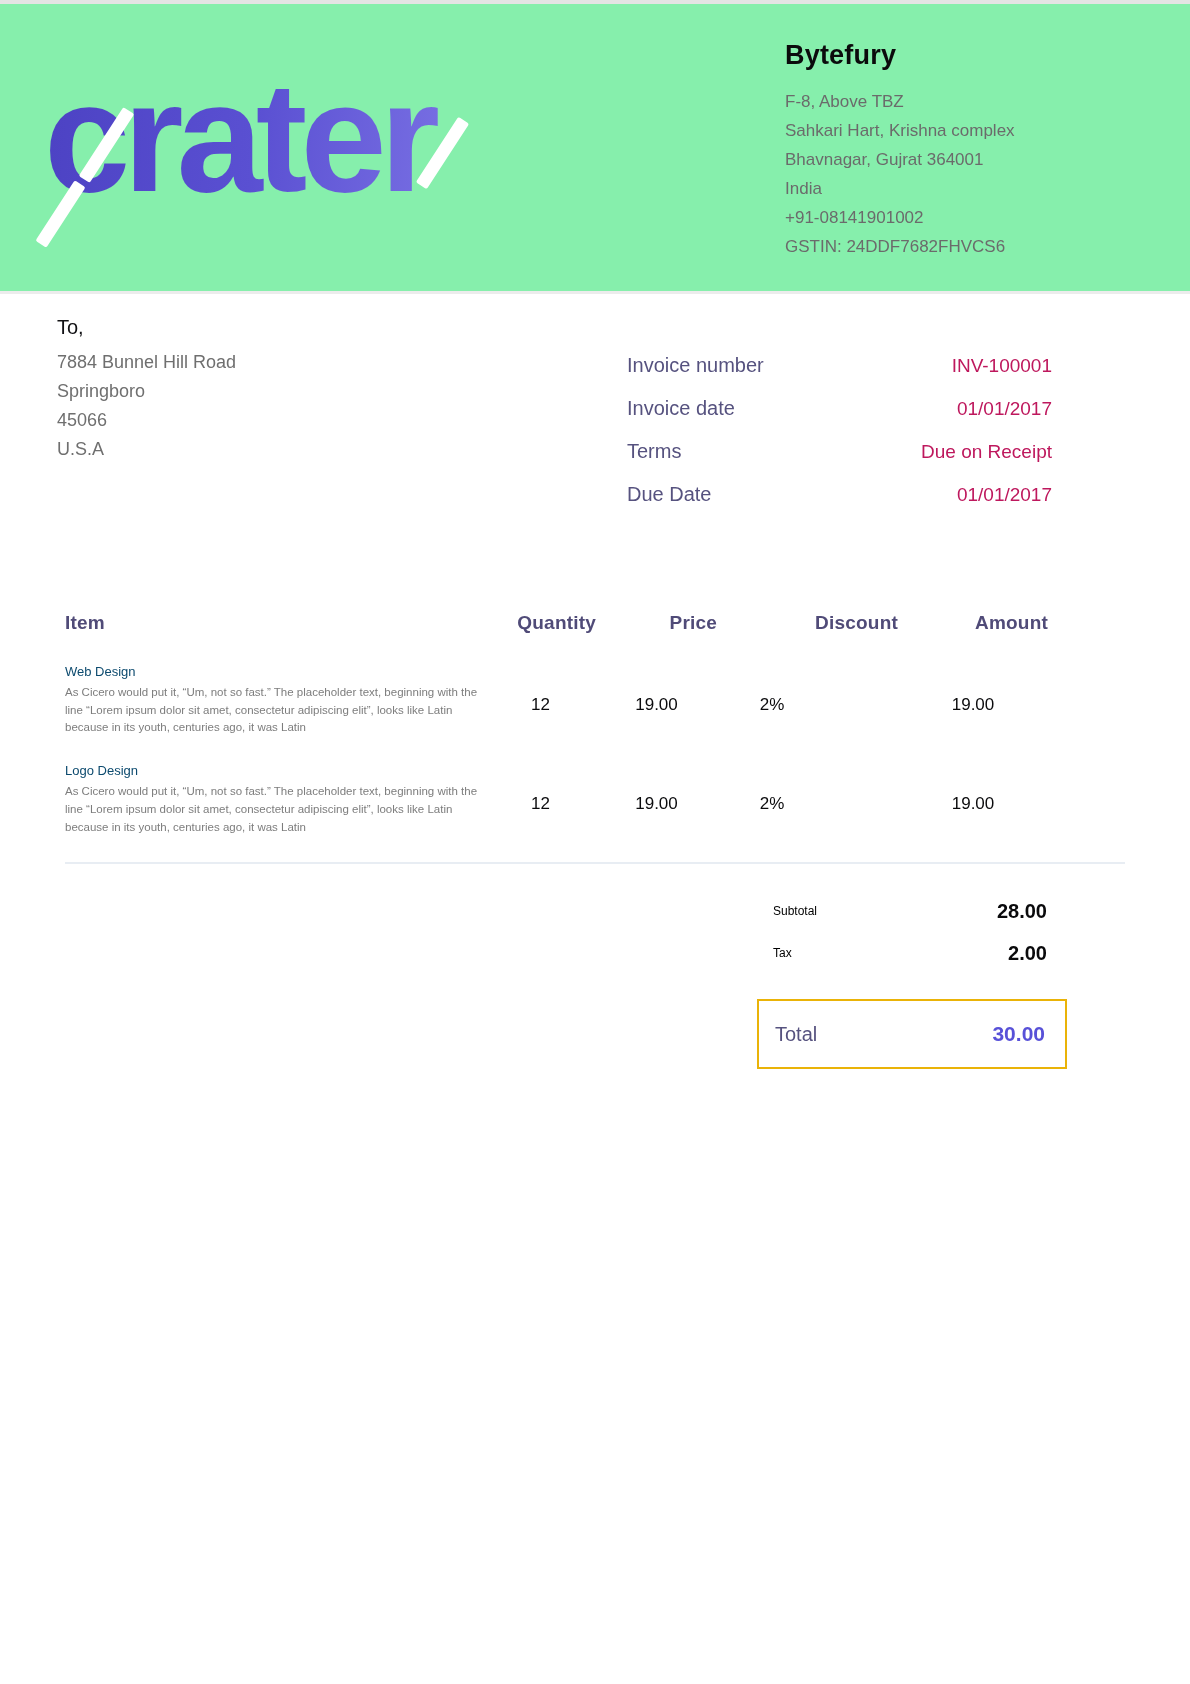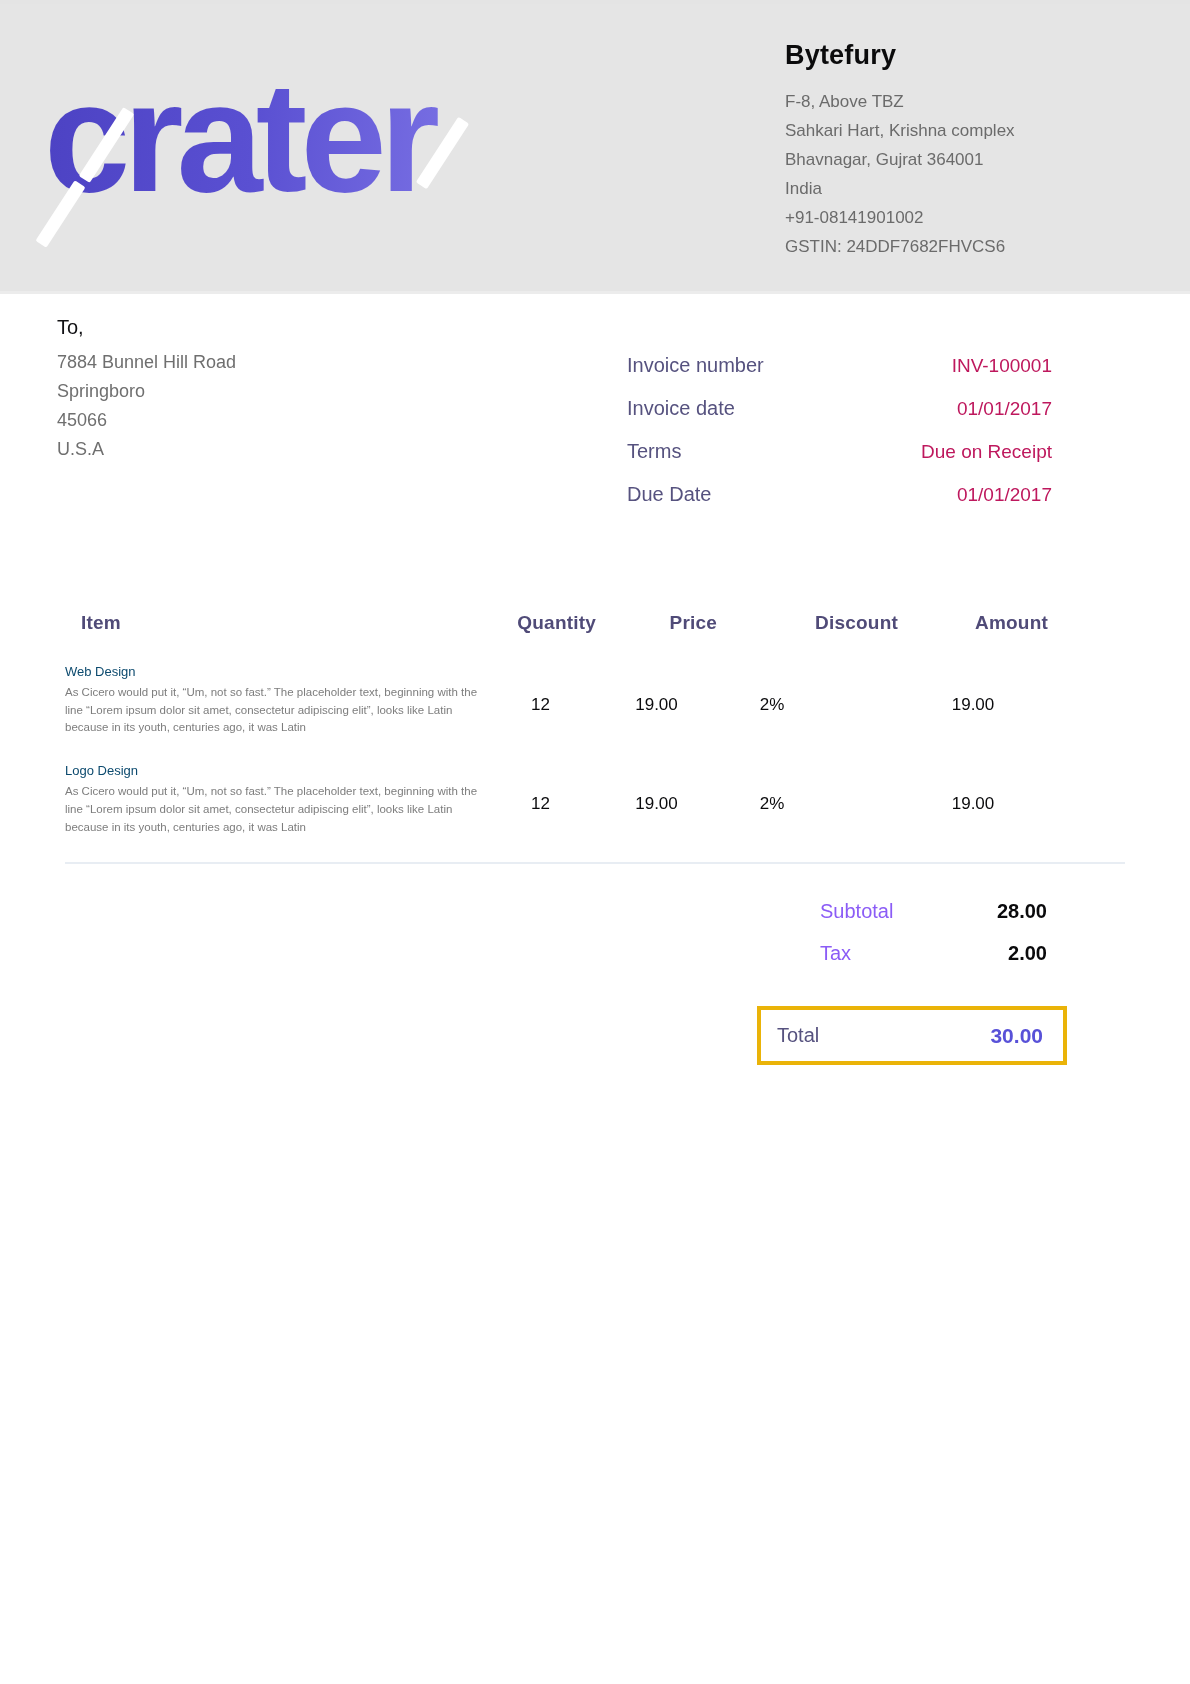--- a/index.html
+++ b/index.html
@@ -4,21 +4,21 @@
 <style>
   * { margin:0; padding:0; box-sizing:border-box; }
   html,body { background:#ffffff; }
   body { font-family:"Liberation Sans", sans-serif; }
   .page {
     position:relative; width:1190px; height:1684px; background:#ffffff;
     border-top:4px solid #e4e4e4; overflow:hidden;
   }
   
   .header-band { position:absolute; top:0; left:0; width:1190px; height:290px;
-    background:#e5e5e5; border-bottom:3px solid #ececec; }
+    background:#86efac; border-bottom:3px solid #ececec; }
   .logo-wrap { position:absolute; left:44px; top:34px; width:470px; height:200px; }
   .logo-text {
     font-size:155px; font-weight:700; letter-spacing:-0.045em; line-height:200px;
     background:linear-gradient(95deg,#4c42c3 0%, #5a50d2 45%, #837ae9 100%);
     -webkit-background-clip:text; background-clip:text;
     -webkit-text-fill-color:transparent; color:transparent;
   }
   .logo-cut { position:absolute; background:#ffffff; width:13px; border-radius:2px;
     transform-origin:center; }
   .cut-a { left:56px; top:66px; height:82px; transform:rotate(33deg); }
@@ -34,37 +34,37 @@
   .billto-address { margin-top:9px; font-size:18px; line-height:29px; color:#6f6f6f; }
   
   .meta { position:absolute; left:627px; top:330px; width:425px; }
   .meta-row { display:flex; justify-content:space-between; align-items:flex-end; height:43px; }
   .meta-label { font-size:20px; color:#56527f; }
   .meta-value { font-size:19px; color:#be185d; }
   
   .items { position:absolute; left:65px; top:608px; width:1060px; }
   .tbl-grid { display:grid; grid-template-columns:420px 111px 121px 181px 150px; }
   .tbl-head { margin-bottom:30px; }
-  .th { font-size:19px; font-weight:700; color:#504b78; letter-spacing:0.2px;margin-left:16px; }
+  .th { font-size:19px; font-weight:700; color:#504b78; letter-spacing:0.2px; }
   .th.num { text-align:right; }
   .item-row { margin-bottom:26px; }
   .item-name { font-size:13px; color:#0c4a6e; }
   .item-desc { margin-top:5px; width:418px; font-size:11.5px; line-height:1.54; color:#7d7d7d; }
   .cell-num { text-align:center; font-size:17px; color:#0b0b0d; padding-top:31px; }
   .cell-discount { padding-right:71px; }
   .items-divider { height:2px; background:#e8edf3; margin-top:16px; }
   
   .totals { position:absolute; left:757px; top:886px; width:310px; }
   .totals-row { display:flex; justify-content:space-between; align-items:center;
     height:42px; padding:0 20px 0 16px; }
-  .totals-label { font-size:20px; color:#8b5cf6;margin-left:47px; }
+  .totals-label { font-size:12px; color:#000000; }
   .totals-value { font-size:20px; font-weight:600; color:#0a0a0c; }
-  .total-box { margin-top:32px; border:4px solid #eab308; background:#ffffff;
+  .total-box { margin-top:25px; border:2px solid #eab308; background:#ffffff;
     display:flex; justify-content:space-between; align-items:center;
-    height:59px; padding:0 20px 0 16px; }
+    height:70px; padding:0 20px 0 16px; }
   .total-label { font-size:20px; color:#56527f; }
   .total-value { font-size:21px; font-weight:700; color:#5851d8; }
 </style>
 </head>
 <body>
 
 <div class="page">
 
   <div class="header-band">
     <div class="logo-wrap">

